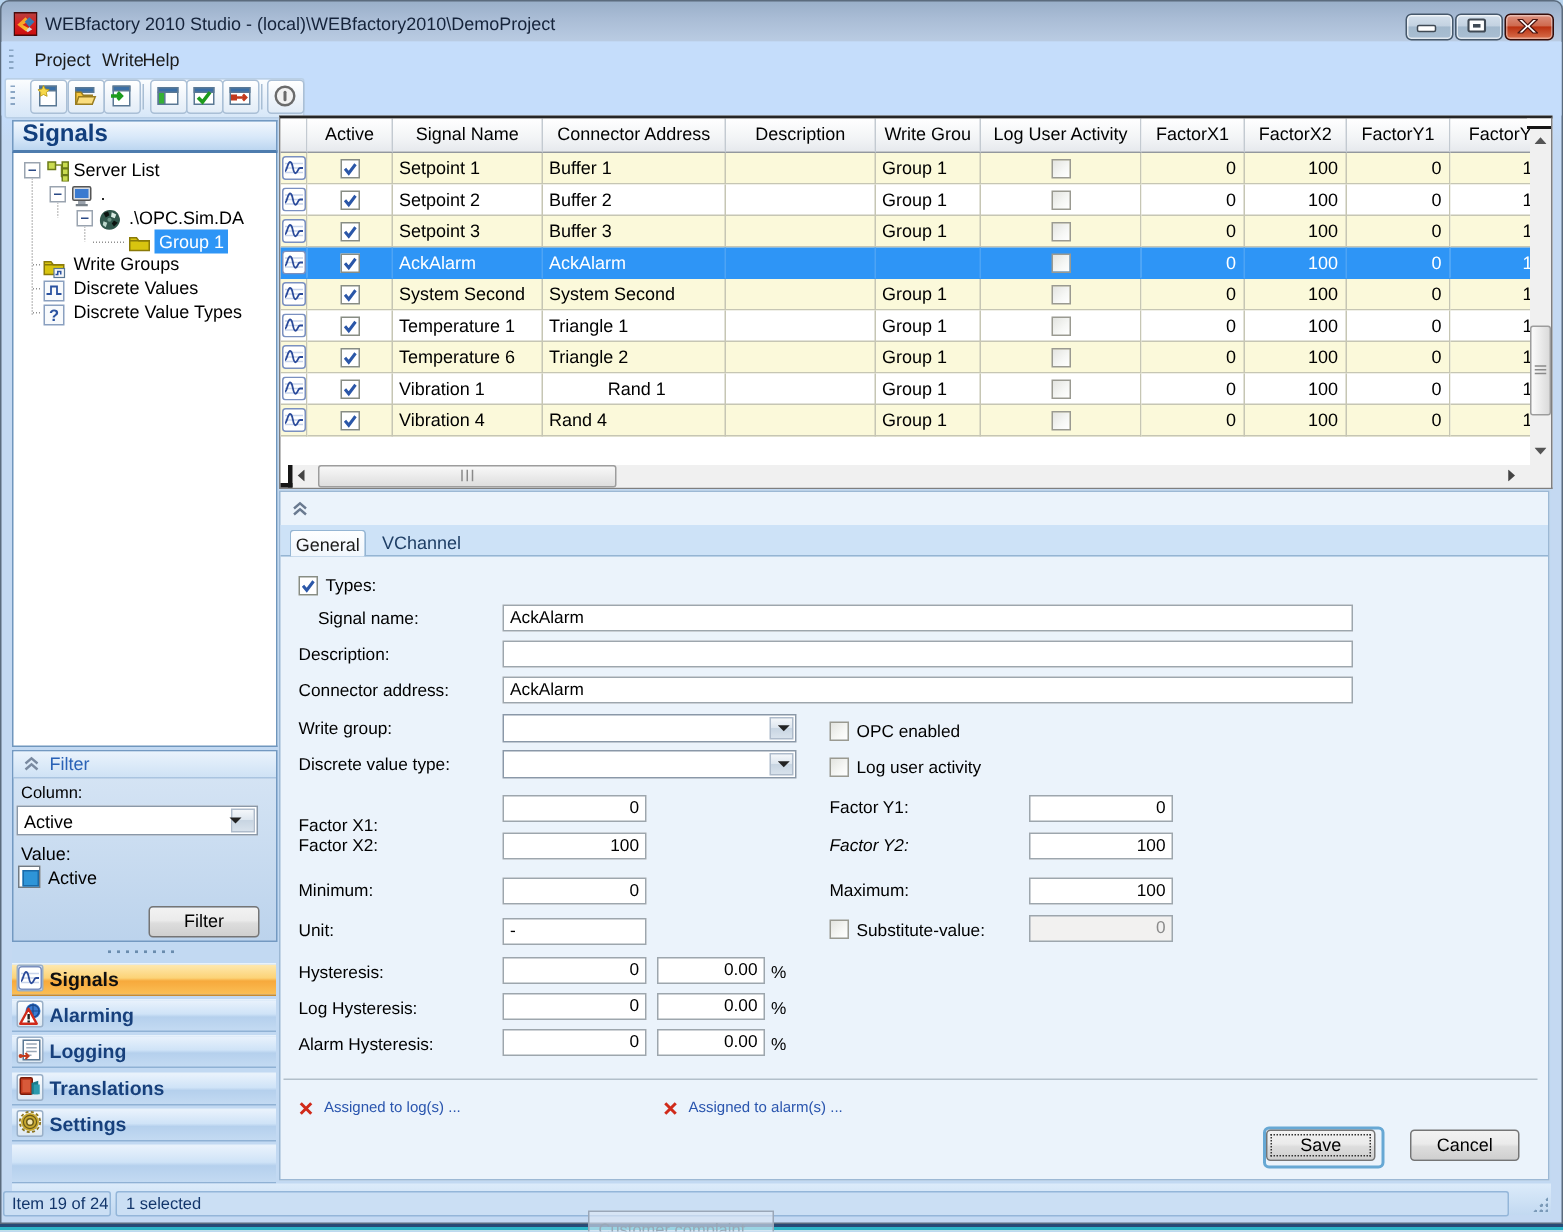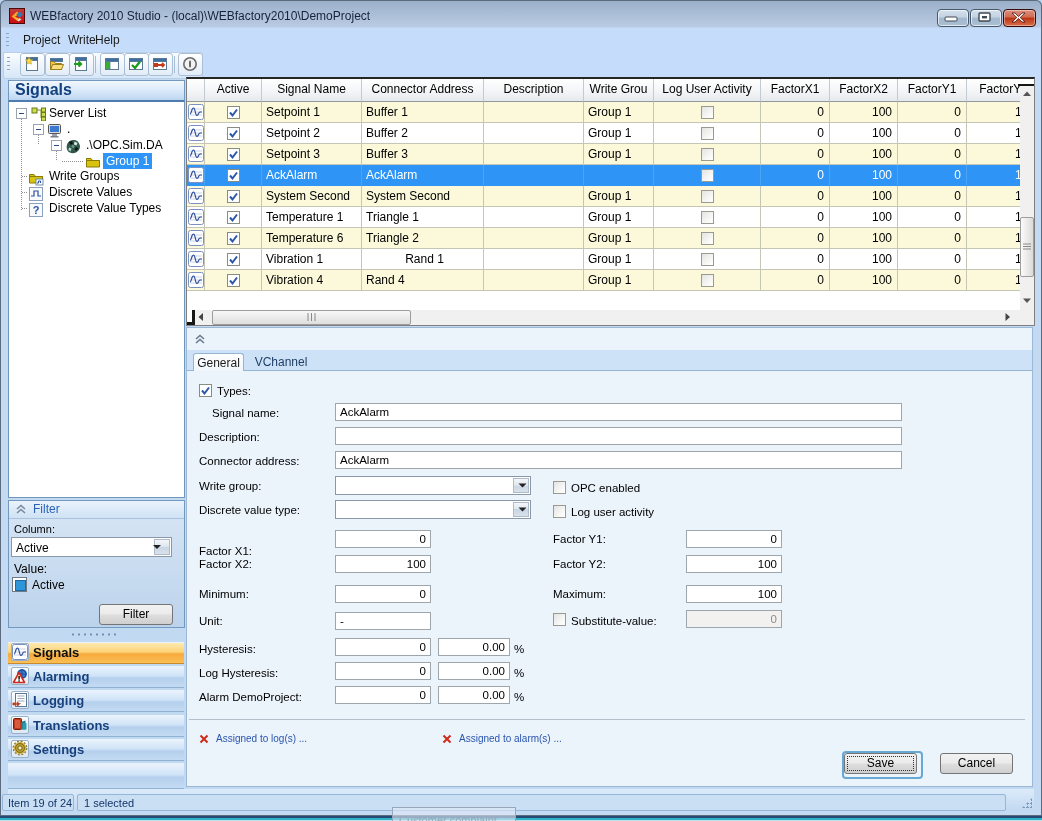--- a/index.html
+++ b/index.html
@@ -597,40 +597,40 @@
       <path d="M0.5 0.5 L4.5 4.5 L8.5 0.5 Z" fill="#222"></path>
     </svg>
 <div class="cbu" style="left:366px;top:177px;"></div>
 <div class="lbl" style="left:384px;top:178px;">Log user activity</div>
 <div class="lbl" style="left:12px;top:205px;margin-top:12px;">Factor X1:</div>
 <div class="tb num" style="left:148px;top:202px;width:96px;height:18px;line-height:16px;">0</div>
 <div class="lbl" style="left:366px;top:205px;">Factor Y1:</div>
 <div class="tb num" style="left:499px;top:202px;width:96px;height:18px;line-height:16px;">0</div>
 <div class="lbl" style="left:12px;top:230px;">Factor X2:</div>
 <div class="tb num" style="left:148px;top:227px;width:96px;height:18px;line-height:16px;">100</div>
-<div class="lbl" style="left:366px;top:230px;">Factor Y2:</div>
+<div class="lbl" style="left:366px;top:230px;font-style:italic;">Factor Y2:</div>
 <div class="tb num" style="left:499px;top:227px;width:96px;height:18px;line-height:16px;">100</div>
 <div class="lbl" style="left:12px;top:260px;">Minimum:</div>
 <div class="tb num" style="left:148px;top:257px;width:96px;height:18px;line-height:16px;">0</div>
 <div class="lbl" style="left:366px;top:260px;">Maximum:</div>
 <div class="tb num" style="left:499px;top:257px;width:96px;height:18px;line-height:16px;">100</div>
 <div class="lbl" style="left:12px;top:287px;">Unit:</div>
 <div class="tb " style="left:148px;top:284px;width:96px;height:18px;line-height:16px;">-</div>
 <div class="cbu" style="left:366px;top:285px;"></div>
 <div class="lbl" style="left:384px;top:287px;">Substitute-value:</div>
 <div class="tb tbd num" style="left:499px;top:282px;width:96px;height:18px;line-height:16px;">0</div>
 <div class="lbl" style="left:12px;top:315px;">Hysteresis:</div>
 <div class="tb num" style="left:148px;top:310px;width:96px;height:18px;line-height:16px;">0</div>
 <div class="tb num" style="left:251px;top:310px;width:72px;height:18px;line-height:16px;">0.00</div>
 <div class="lbl" style="left:327px;top:315px;">%</div>
 <div class="lbl" style="left:12px;top:339px;">Log Hysteresis:</div>
 <div class="tb num" style="left:148px;top:334px;width:96px;height:18px;line-height:16px;">0</div>
 <div class="tb num" style="left:251px;top:334px;width:72px;height:18px;line-height:16px;">0.00</div>
 <div class="lbl" style="left:327px;top:339px;">%</div>
-<div class="lbl" style="left:12px;top:363px;">Alarm DemoProject:</div>
+<div class="lbl" style="left:12px;top:363px;">Alarm Hysteresis:</div>
 <div class="tb num" style="left:148px;top:358px;width:96px;height:18px;line-height:16px;">0</div>
 <div class="tb num" style="left:251px;top:358px;width:72px;height:18px;line-height:16px;">0.00</div>
 <div class="lbl" style="left:327px;top:363px;">%</div>
 <div class="abs" style="left:2px;top:391px;width:836px;height:1px;background:#b2bfca;"></div>
 <svg class="abs" style="left:12px;top:406px" width="10" height="10" viewBox="0 0 10 10">
       <path d="M1.5 1.5 L8.5 8.5 M8.5 1.5 L1.5 8.5" stroke="#d02a1a" stroke-width="2"></path>
     </svg>
 <div class="link" style="left:29px;top:405px;">Assigned to log(s) ...</div>
 <svg class="abs" style="left:255px;top:406px" width="10" height="10" viewBox="0 0 10 10">
       <path d="M1.5 1.5 L8.5 8.5 M8.5 1.5 L1.5 8.5" stroke="#d02a1a" stroke-width="2"></path>

